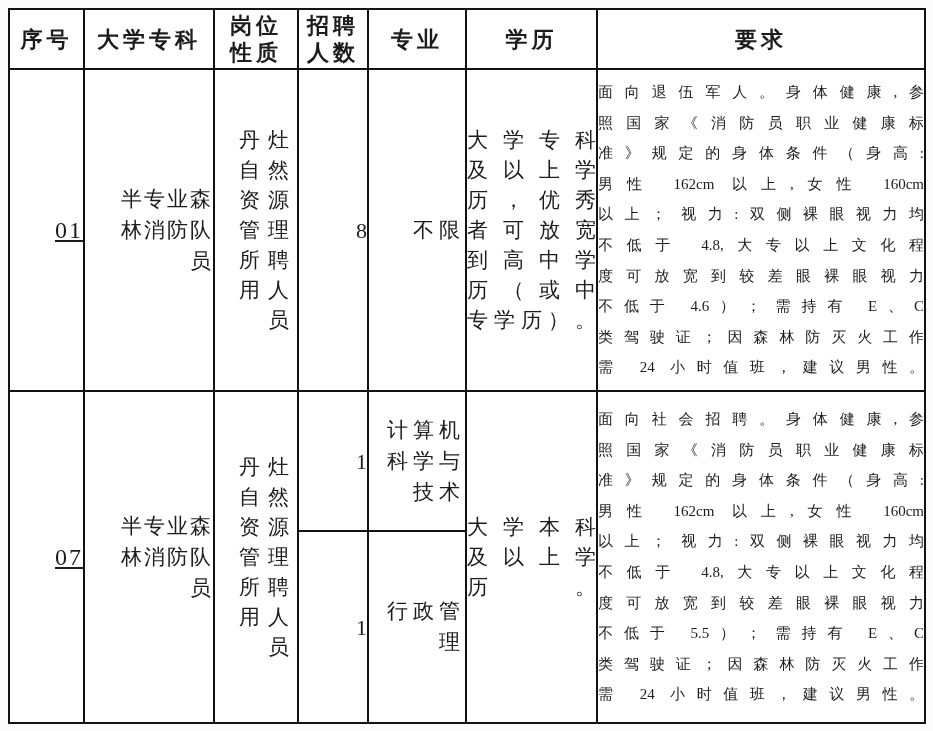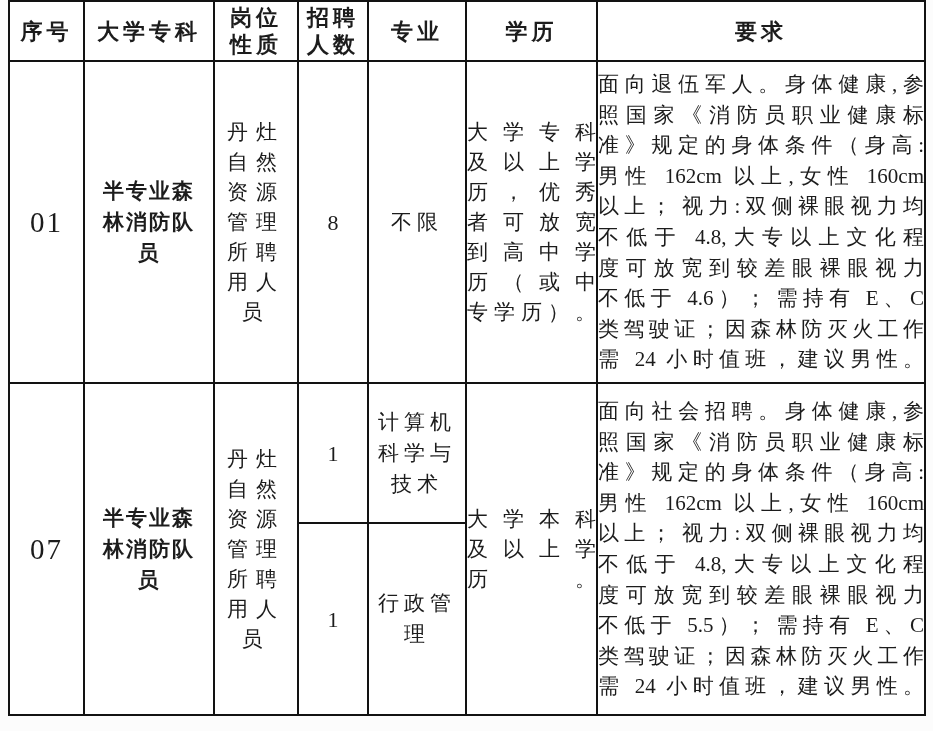--- a/index.html
+++ b/index.html
@@ -12,21 +12,21 @@
   .page {
     position: relative;
     width: 933px;
     height: 731px;
     background: #fcfcfc;
     overflow: hidden;
   }
   table.recruit {
     position: absolute;
     left: 8px;
-    top: 0;
+    top: 8px;
     width: 916px;
     height: 714px;
     border-collapse: collapse;
     table-layout: fixed;
     background: #ffffff;
   }
   table.recruit th,
   table.recruit td {
     border: 2px solid #121212;
     vertical-align: middle;
@@ -39,47 +39,48 @@
     font-weight: 700;
     font-size: 22px;
     line-height: 27px;
     text-align: center;
     letter-spacing: 4px;
     white-space: pre-line;
     height: 56px;
   }
   
   td.center {
-    text-align: center;
+    text-align: right;
     font-size: 21px;
     line-height: 31px;
     white-space: pre-line;
   }
-  td.seq    { font-size: 29px; letter-spacing: 2px; }
-  td.pos    { letter-spacing: 2px; font-weight: bold; }
+  td.seq    { font-size: 24px; letter-spacing: 2px; text-decoration: underline; }
+  td.pos    { letter-spacing: 2px; }
   td.nature { letter-spacing: 8px; padding-left: 8px; line-height: 30px; }
   td.count  { font-size: 22px; }
   td.major  { letter-spacing: 5px; padding-left: 5px; }
   
   td.edu {
     font-size: 21px;
     line-height: 30px;
     white-space: pre-line;
     text-align: justify;
     text-align-last: justify;
     padding: 0 12px;
     margin-top: 20px;
   }
   td.req {
-    font-size: 21px;
+    font-size: 15px;
     line-height: 30.6px;
     white-space: pre-line;
     text-align: justify;
     text-align-last: justify;
     padding: 0 10px;
+    border-radius: 6px;
   }
   tr.r-head { height: 60px; }
   tr.r1     { height: 322px; }
   tr.r2a    { height: 140px; }
   tr.r2b    { height: 192px; }
 </style>
 </head>
 <body>
 
 <div class="page">

